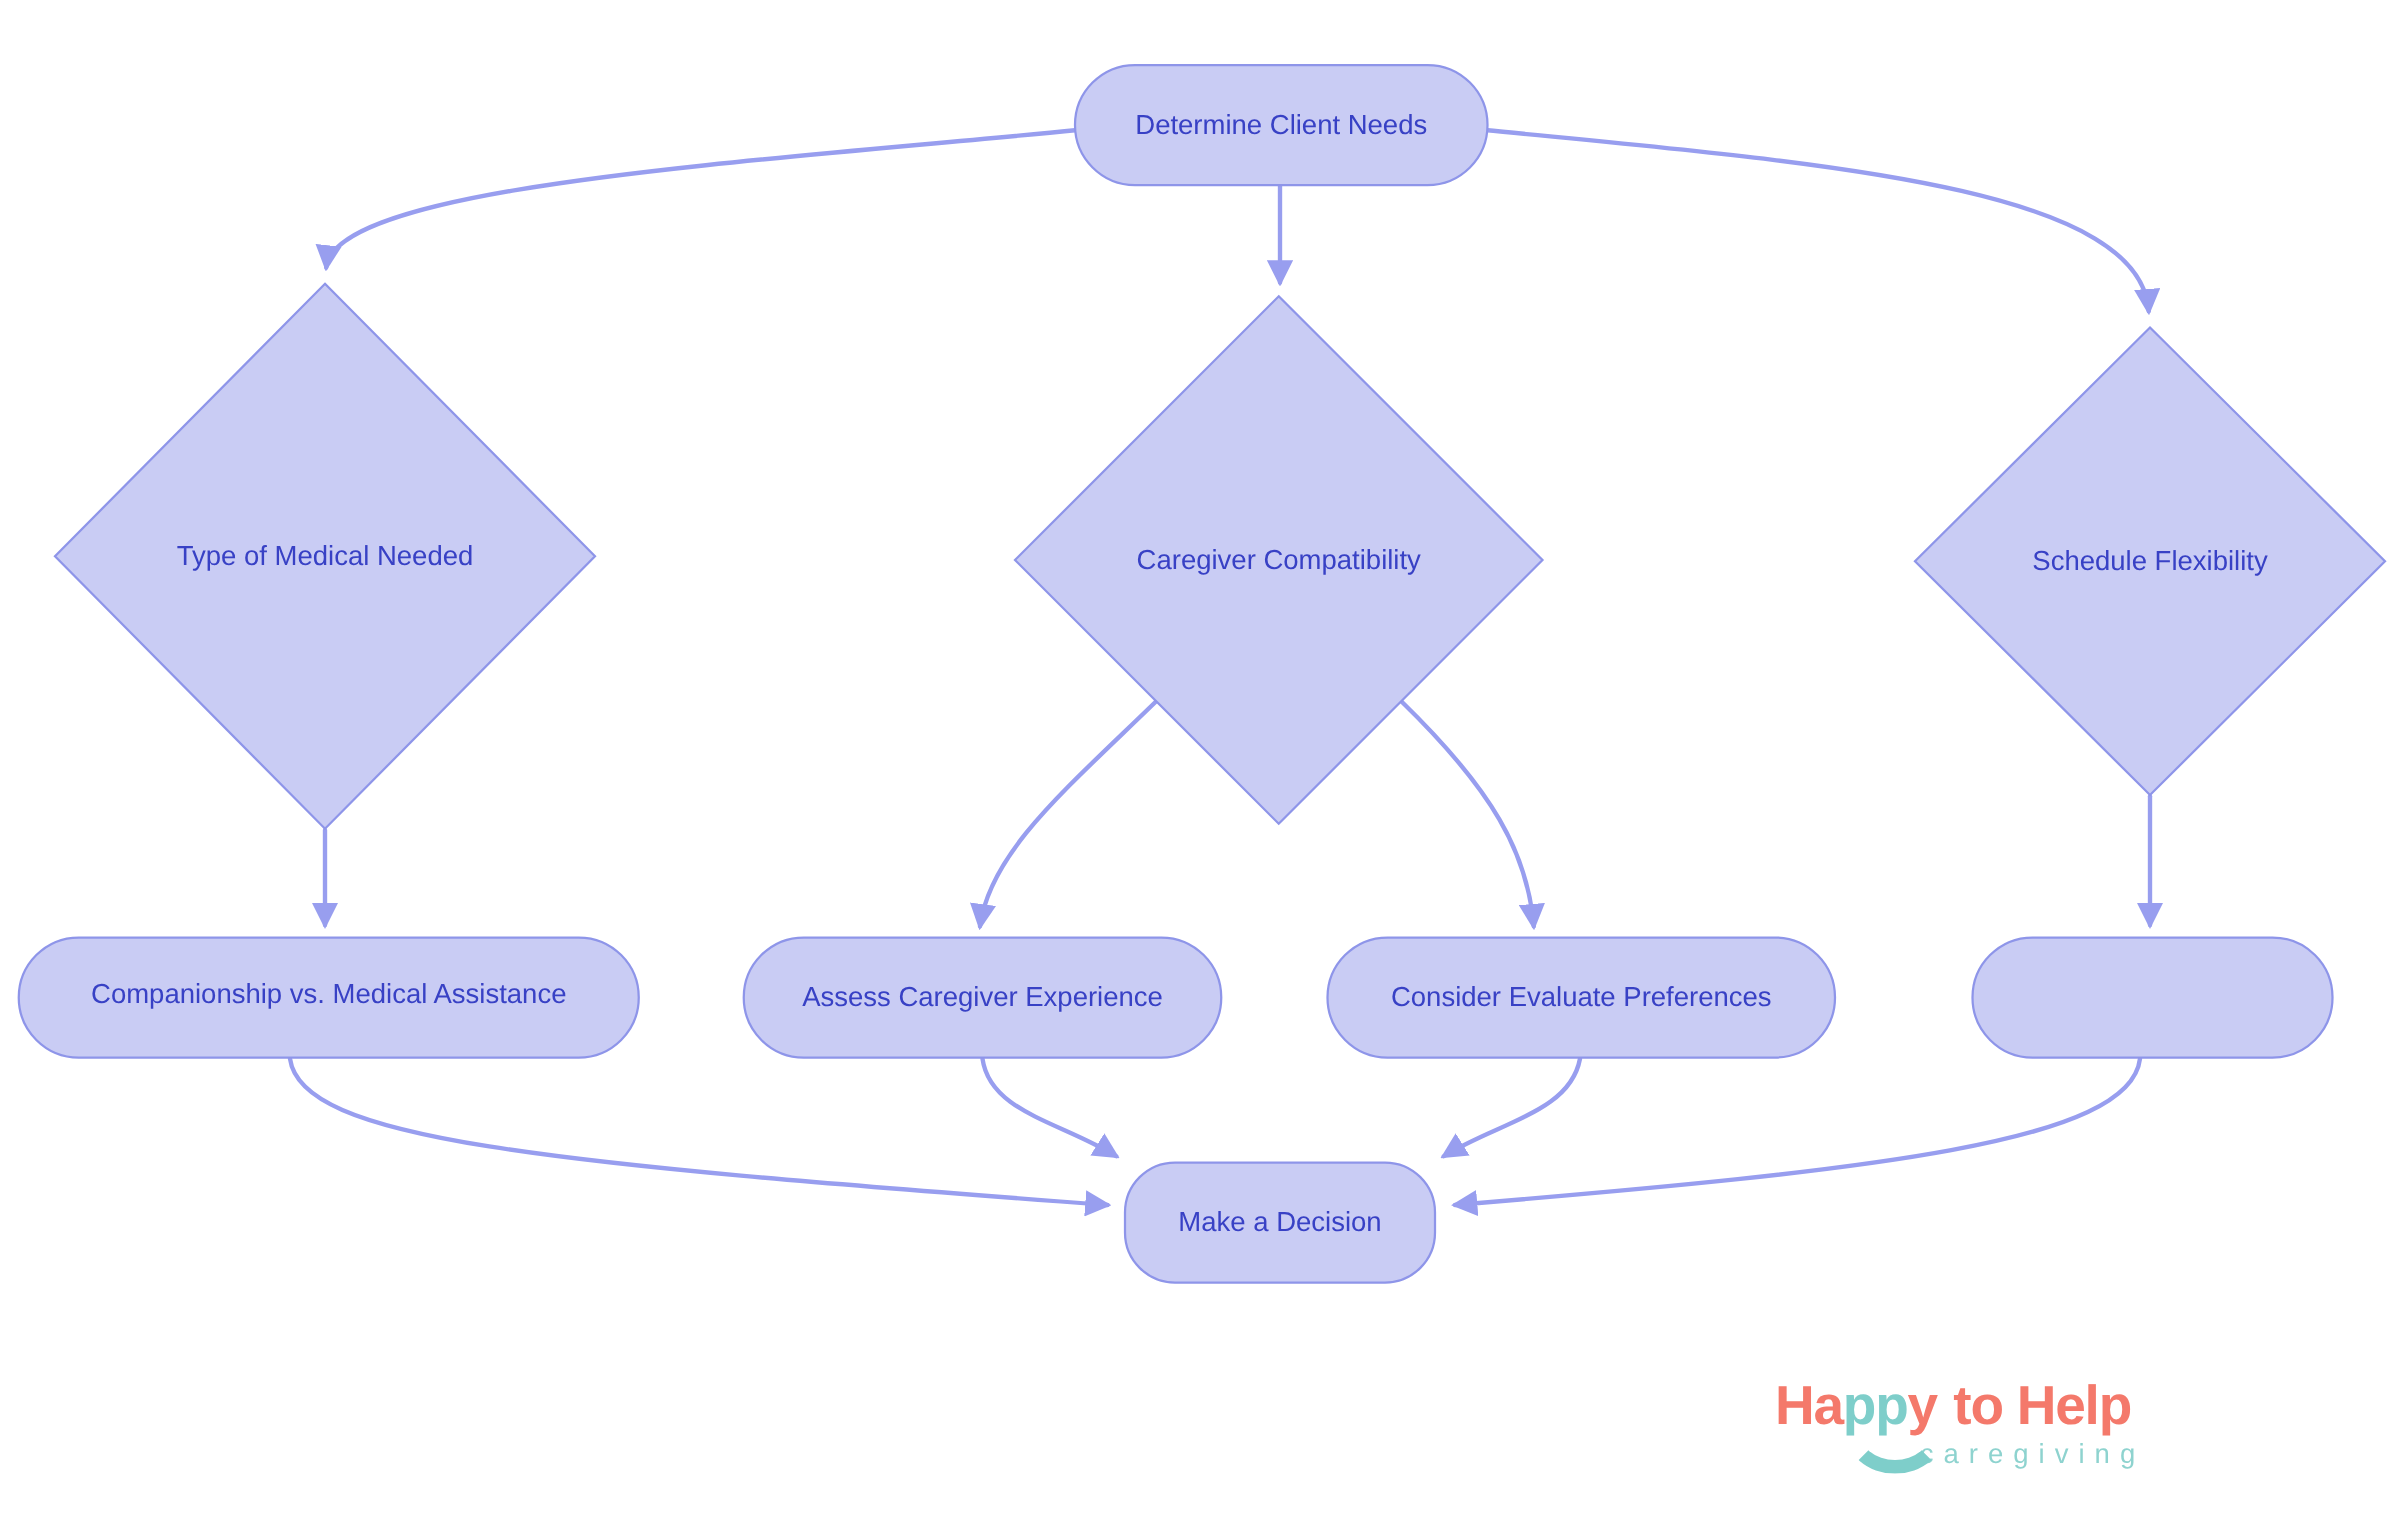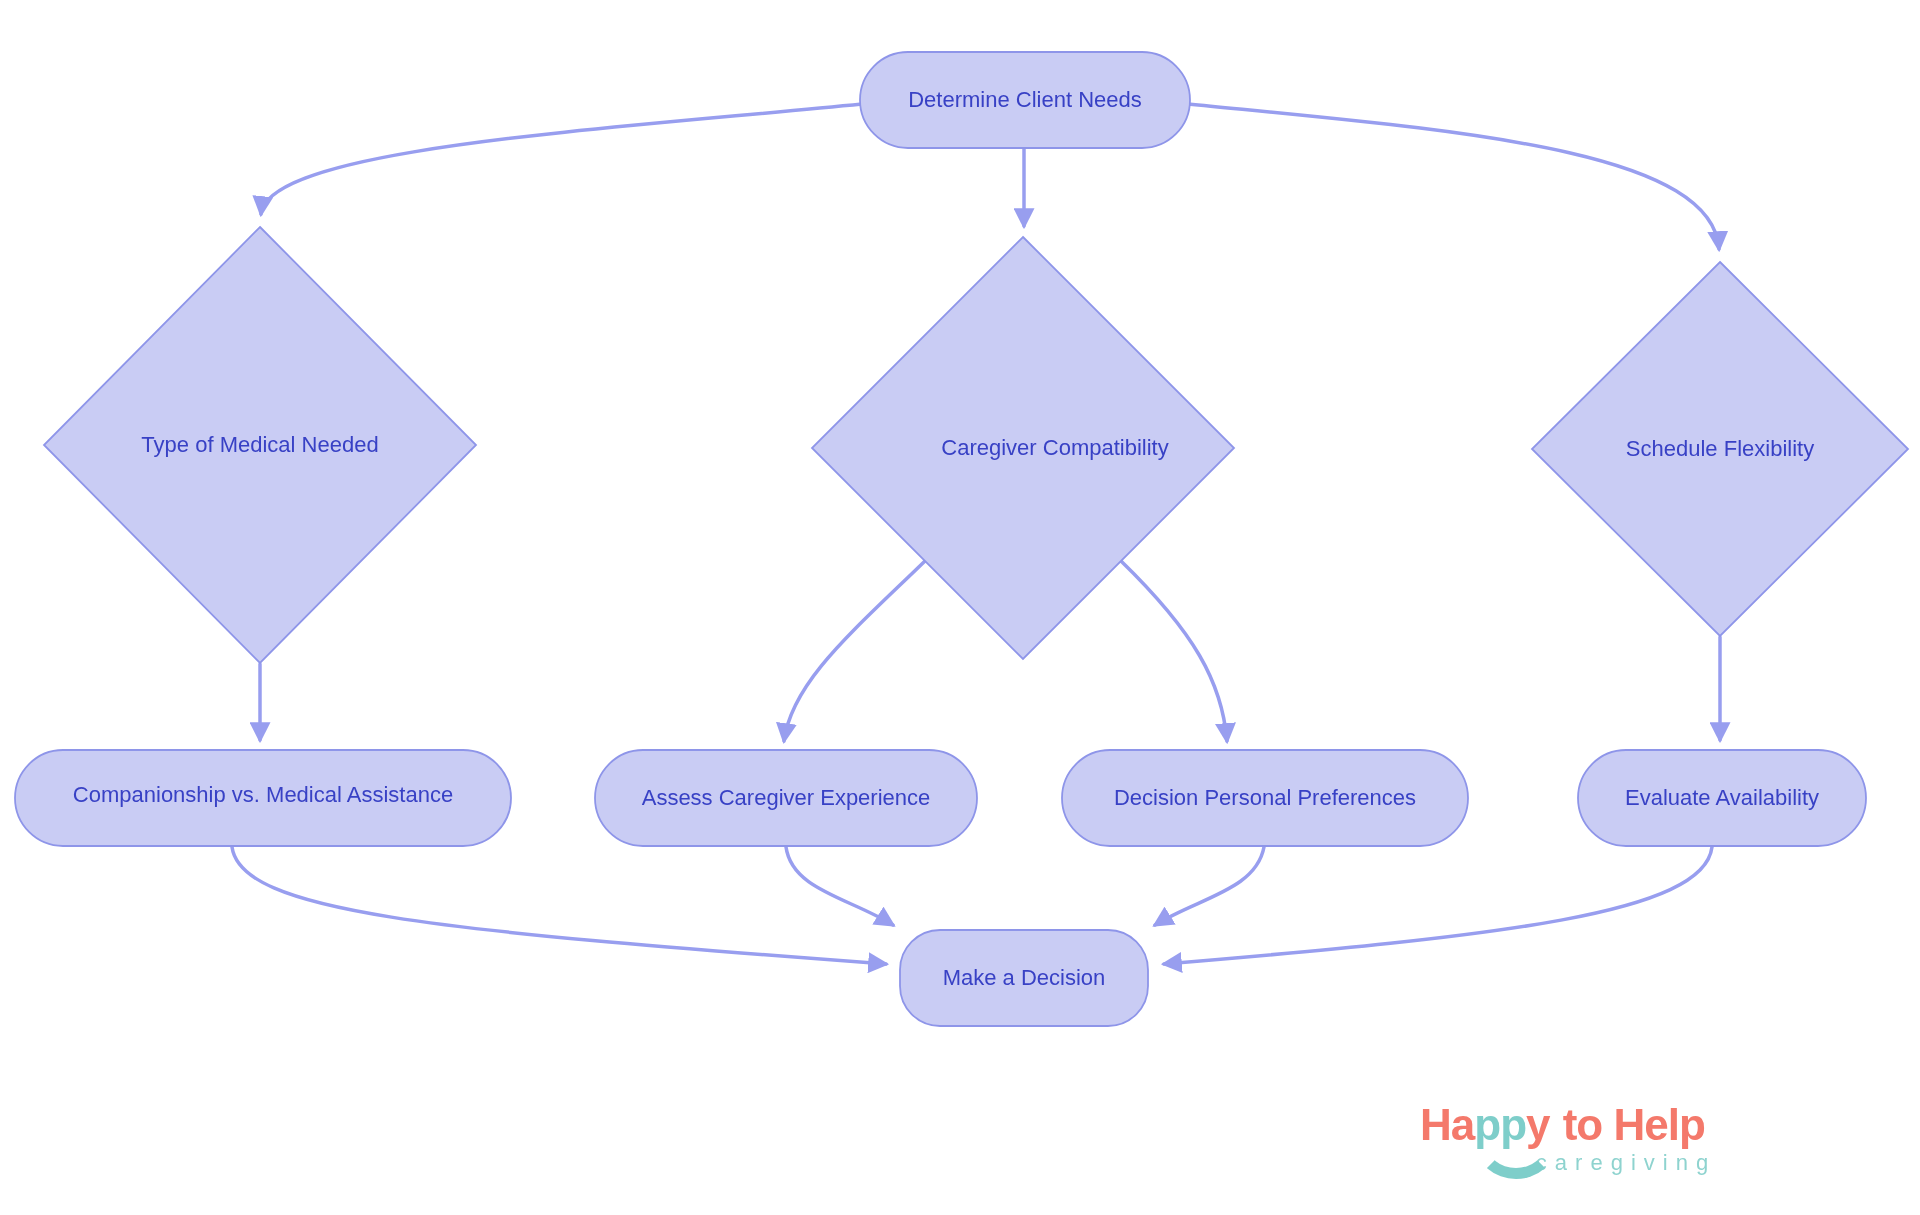--- a/index.html
+++ b/index.html
@@ -92,26 +92,25 @@
     <polygon class="node-shape" points="1720,262 1908,449 1720,636 1532,449"></polygon>
     <rect class="node-shape" x="15" y="750" width="496" height="96" rx="48"></rect>
     <rect class="node-shape" x="595" y="750" width="382" height="96" rx="48"></rect>
     <rect class="node-shape" x="1062" y="750" width="406" height="96" rx="48"></rect>
     <rect class="node-shape" x="1578" y="750" width="288" height="96" rx="48"></rect>
     <rect class="node-shape" x="900" y="930" width="248" height="96" rx="40"></rect>
   </svg>
 
   <div class="node-label" style="left:860px;top:52px;width:330px;height:96px;">Determine Client Needs</div>
   <div class="node-label" style="left:60px;top:415px;width:400px;height:60px;">Type of Medical Needed</div>
-  <div class="node-label" style="left:855px;top:418px;width:400px;height:60px;">Caregiver Compatibility</div>
+  <div class="node-label" style="left:823px;top:418px;width:400px;height:60px;">Caregiver Compatibility</div>
   <div class="node-label" style="left:1540px;top:419px;width:360px;height:60px;text-align:center;">Schedule Flexibility</div>
   <div class="node-label" style="left:15px;top:750px;width:496px;height:90px;">Companionship vs. Medical Assistance</div>
   <div class="node-label" style="left:595px;top:750px;width:382px;height:96px;">Assess Caregiver Experience</div>
-  <div class="node-label" style="left:1062px;top:750px;width:406px;height:96px;">Decision Personal Preferences</div>
-  <div class="node-label" style="left:1578px;top:750px;width:288px;height:96px;">Evaluate Availability</div>
+  <div class="node-label" style="left:1062px;top:750px;width:406px;height:96px;">Consider Evaluate Preferences</div>
   <div class="node-label" style="left:900px;top:930px;width:248px;height:96px;">Make a Decision</div>
 
   <div class="logo">
     <div class="logo-main">
       <span class="coral">Ha</span><span class="teal pp-wrap"><span>pp</span><span class="smile"></span></span><span class="coral">y</span><span class="coral word-gap">to Help</span>
     </div>
     <div class="logo-tag">caregiving</div>
   </div>
 
 </div>

